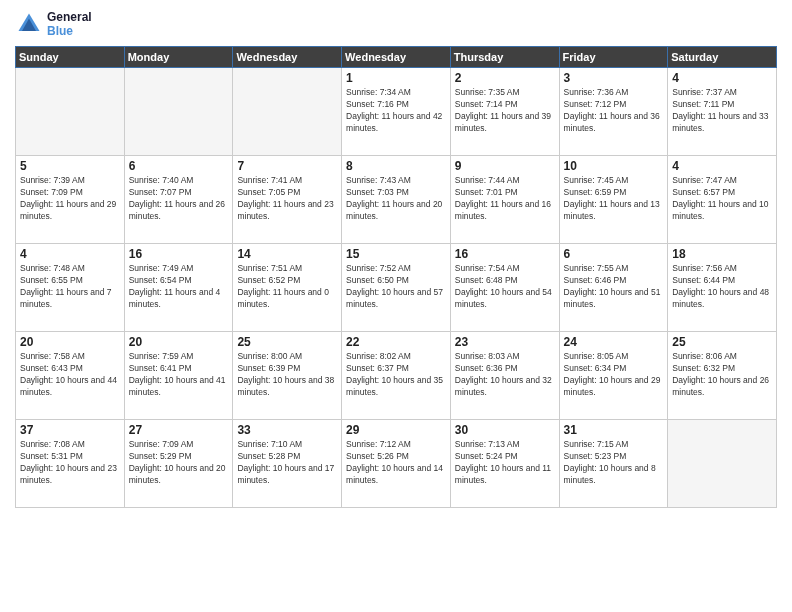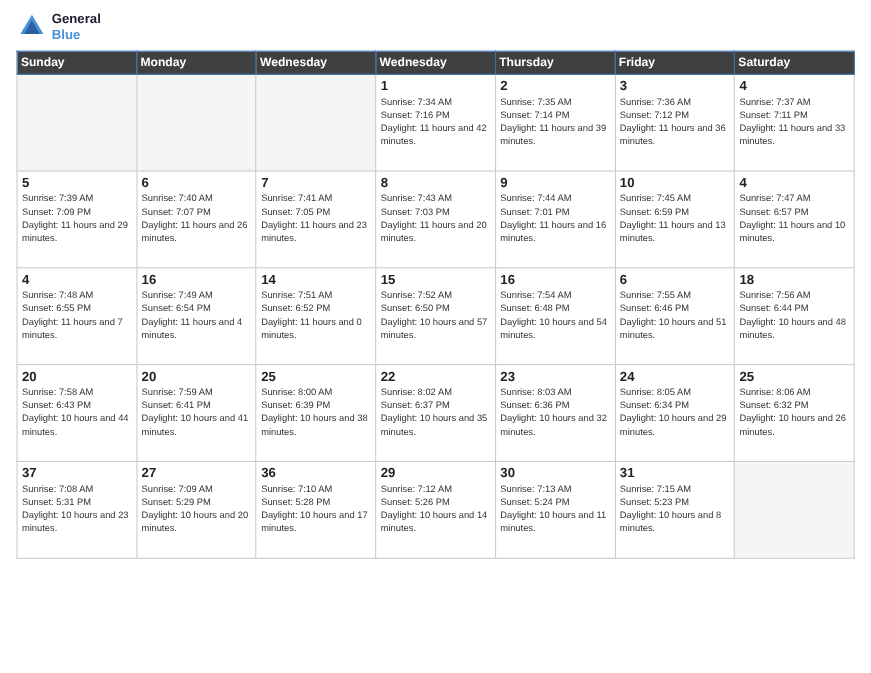--- a/index.html
+++ b/index.html
@@ -228,21 +228,21 @@
         <tr>
           <td>
             <span class="day-number">37</span>
             <div class="day-info">Sunrise: 7:08 AM<br>Sunset: 5:31 PM<br>Daylight: 10 hours and 23 minutes.</div>
           </td>
           <td>
             <span class="day-number">27</span>
             <div class="day-info">Sunrise: 7:09 AM<br>Sunset: 5:29 PM<br>Daylight: 10 hours and 20 minutes.</div>
           </td>
           <td>
-            <span class="day-number">36</span>
+            <span class="day-number">33</span>
             <div class="day-info">Sunrise: 7:10 AM<br>Sunset: 5:28 PM<br>Daylight: 10 hours and 17 minutes.</div>
           </td>
           <td>
             <span class="day-number">29</span>
             <div class="day-info">Sunrise: 7:12 AM<br>Sunset: 5:26 PM<br>Daylight: 10 hours and 14 minutes.</div>
           </td>
           <td>
             <span class="day-number">30</span>
             <div class="day-info">Sunrise: 7:13 AM<br>Sunset: 5:24 PM<br>Daylight: 10 hours and 11 minutes.</div>
           </td>

